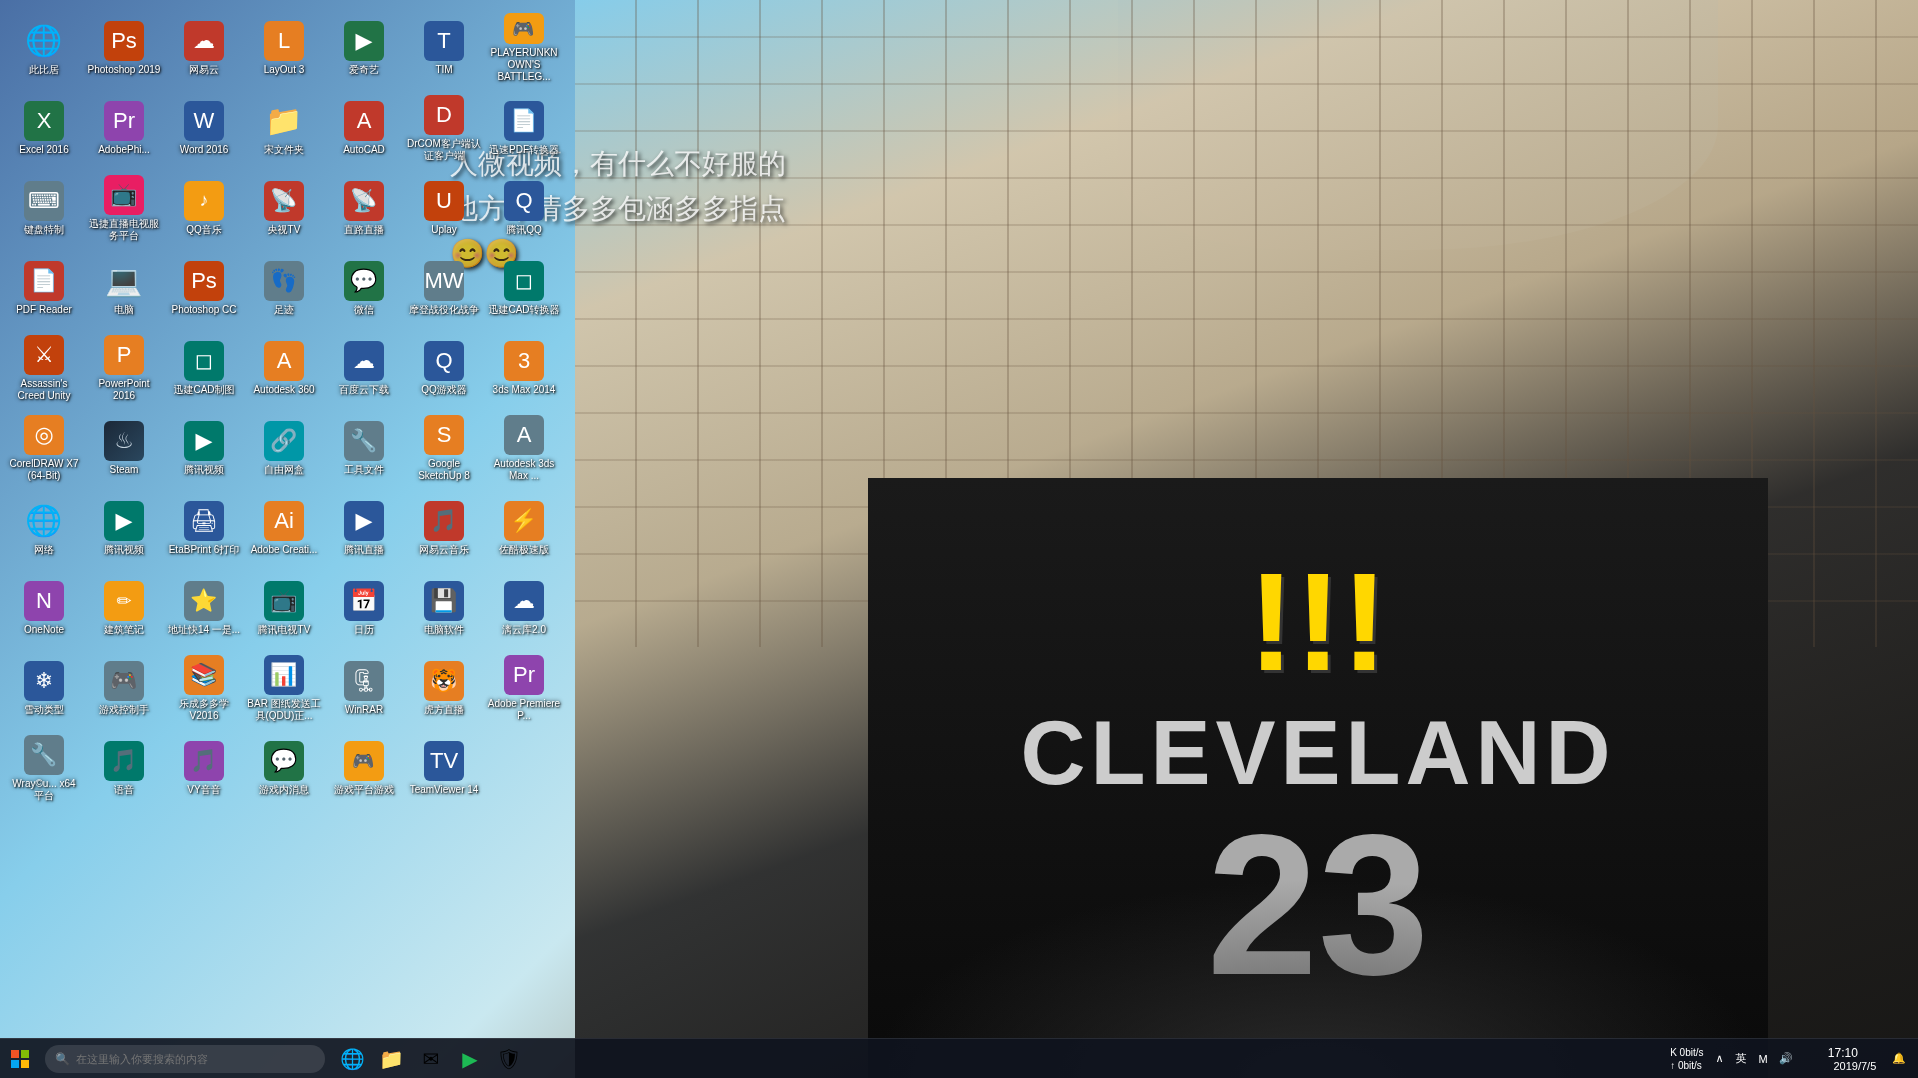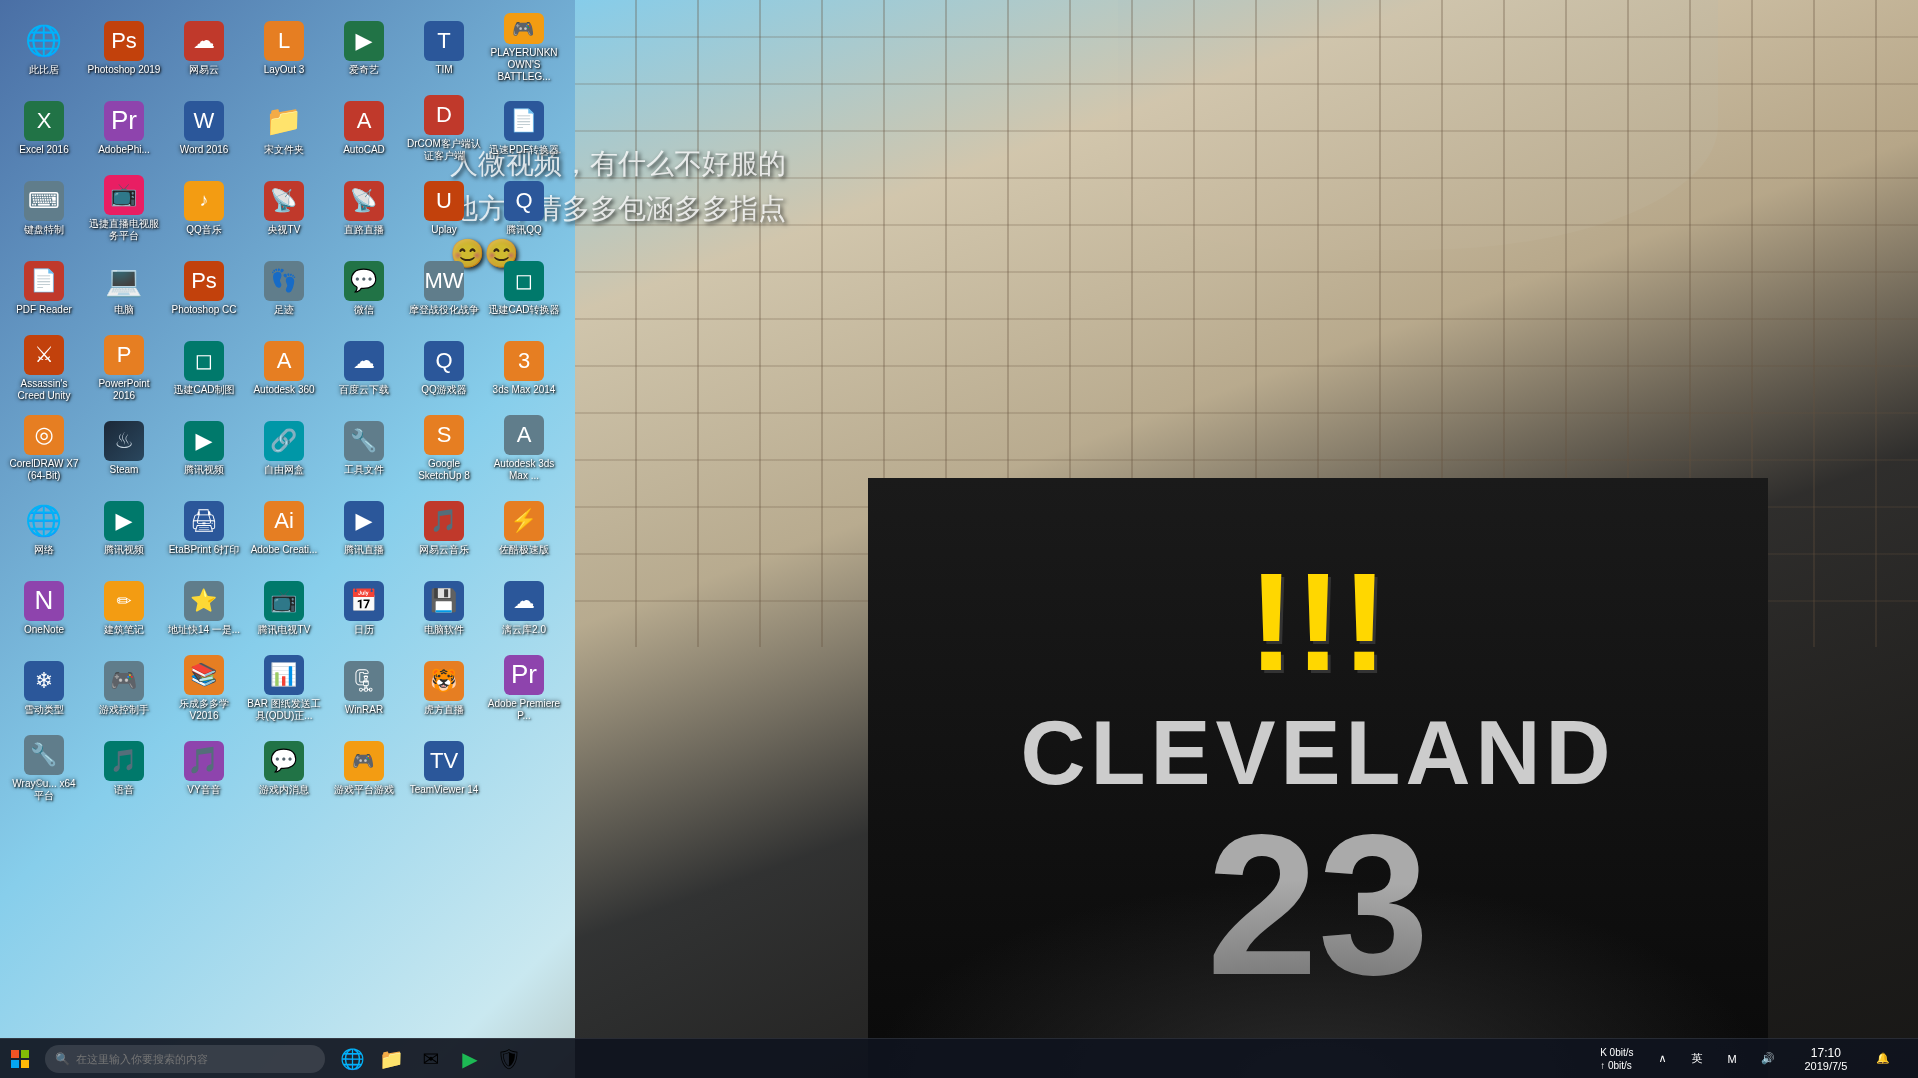--- a/index.html
+++ b/index.html
@@ -189,22 +189,22 @@
       justify-content: center;
       cursor: pointer;
       font-size: 20px;
       border-radius: 3px;
     }
 
     #system-tray {
       margin-left: auto;
       display: flex;
       align-items: center;
-      gap: 17px;
-      padding-right: 24px;
+      gap: 4px;
+      padding-right: 8px;
       color: white;
       font-size: 11px;
     }
 
     .tray-item {
       display: flex;
       align-items: center;
       padding: 0 4px;
       cursor: pointer;
       height: 40px;
@@ -215,28 +215,28 @@
       padding: 2px 8px;
       cursor: pointer;
       height: 28px;
       display: flex;
       flex-direction: column;
       align-items: center;
       justify-content: center;
     }
 
     .clock-time { font-size: 12px; }
-    .clock-date { font-size: 11px; }
+    .clock-date { font-size: 11px; margin-left: 24px; }
 
     
     .ic-green { background: #217346; border-radius: 6px; color: white; font-size: 22px; }
     .ic-blue { background: #2b579a; border-radius: 6px; color: white; font-size: 22px; }
     .ic-red { background: #c0392b; border-radius: 6px; color: white; font-size: 22px; }
     .ic-orange { background: #e67e22; border-radius: 6px; color: white; font-size: 22px; }
-    .ic-purple { background: #8e44ad; border-radius: 6px; color: white; font-size: 26px; }
+    .ic-purple { background: #8e44ad; border-radius: 6px; color: white; font-size: 22px; }
     .ic-darkblue { background: #c2410c; border-radius: 6px; color: white; font-size: 22px; }
     .ic-teal { background: #00796b; border-radius: 6px; color: white; font-size: 22px; }
     .ic-steam { background: linear-gradient(135deg, #1b2838, #2a475e); border-radius: 6px; color: #c6d4df; font-size: 22px; }
     .ic-yellow { background: #f39c12; border-radius: 6px; color: white; font-size: 18px; }
     .ic-gray { background: #607d8b; border-radius: 6px; color: white; font-size: 22px; }
     .ic-network { color: #4fc3f7; font-size: 30px; }
     .ic-folder { color: #ffd54f; font-size: 30px; }
     .ic-pink { background: #e91e63; border-radius: 6px; color: white; font-size: 22px; }
     .ic-cyan { background: #0097a7; border-radius: 6px; color: white; font-size: 22px; }
 

